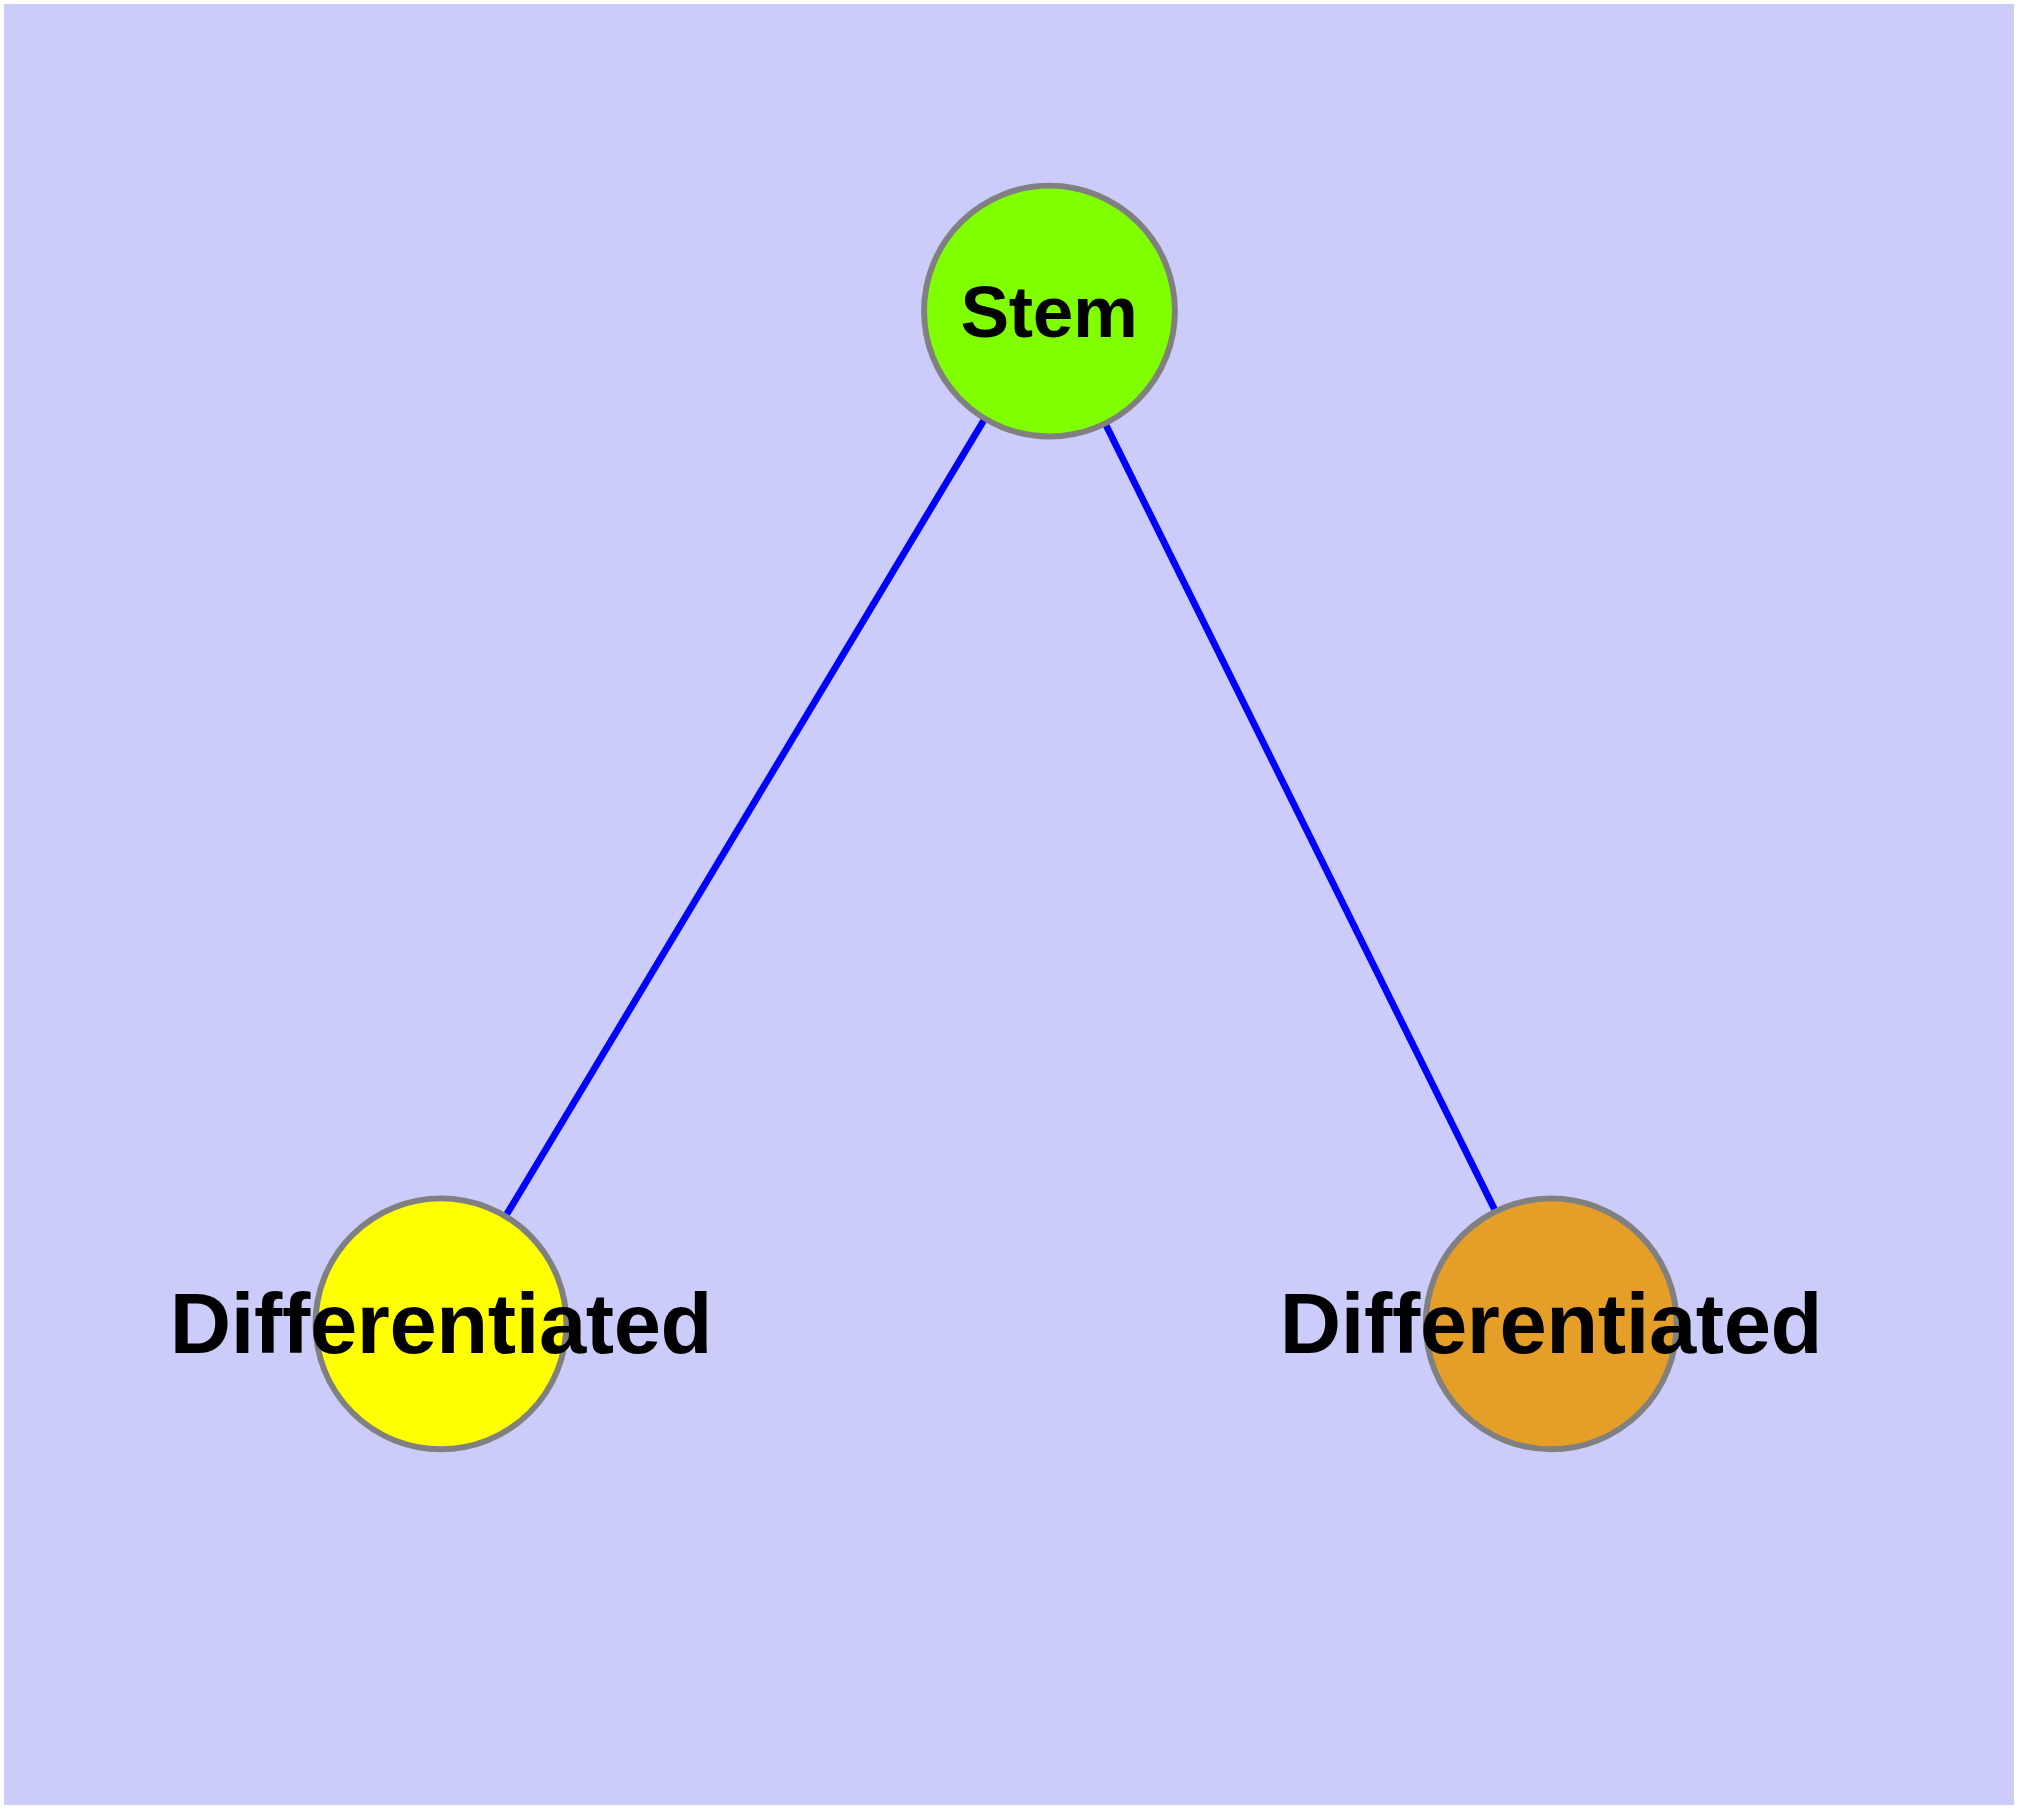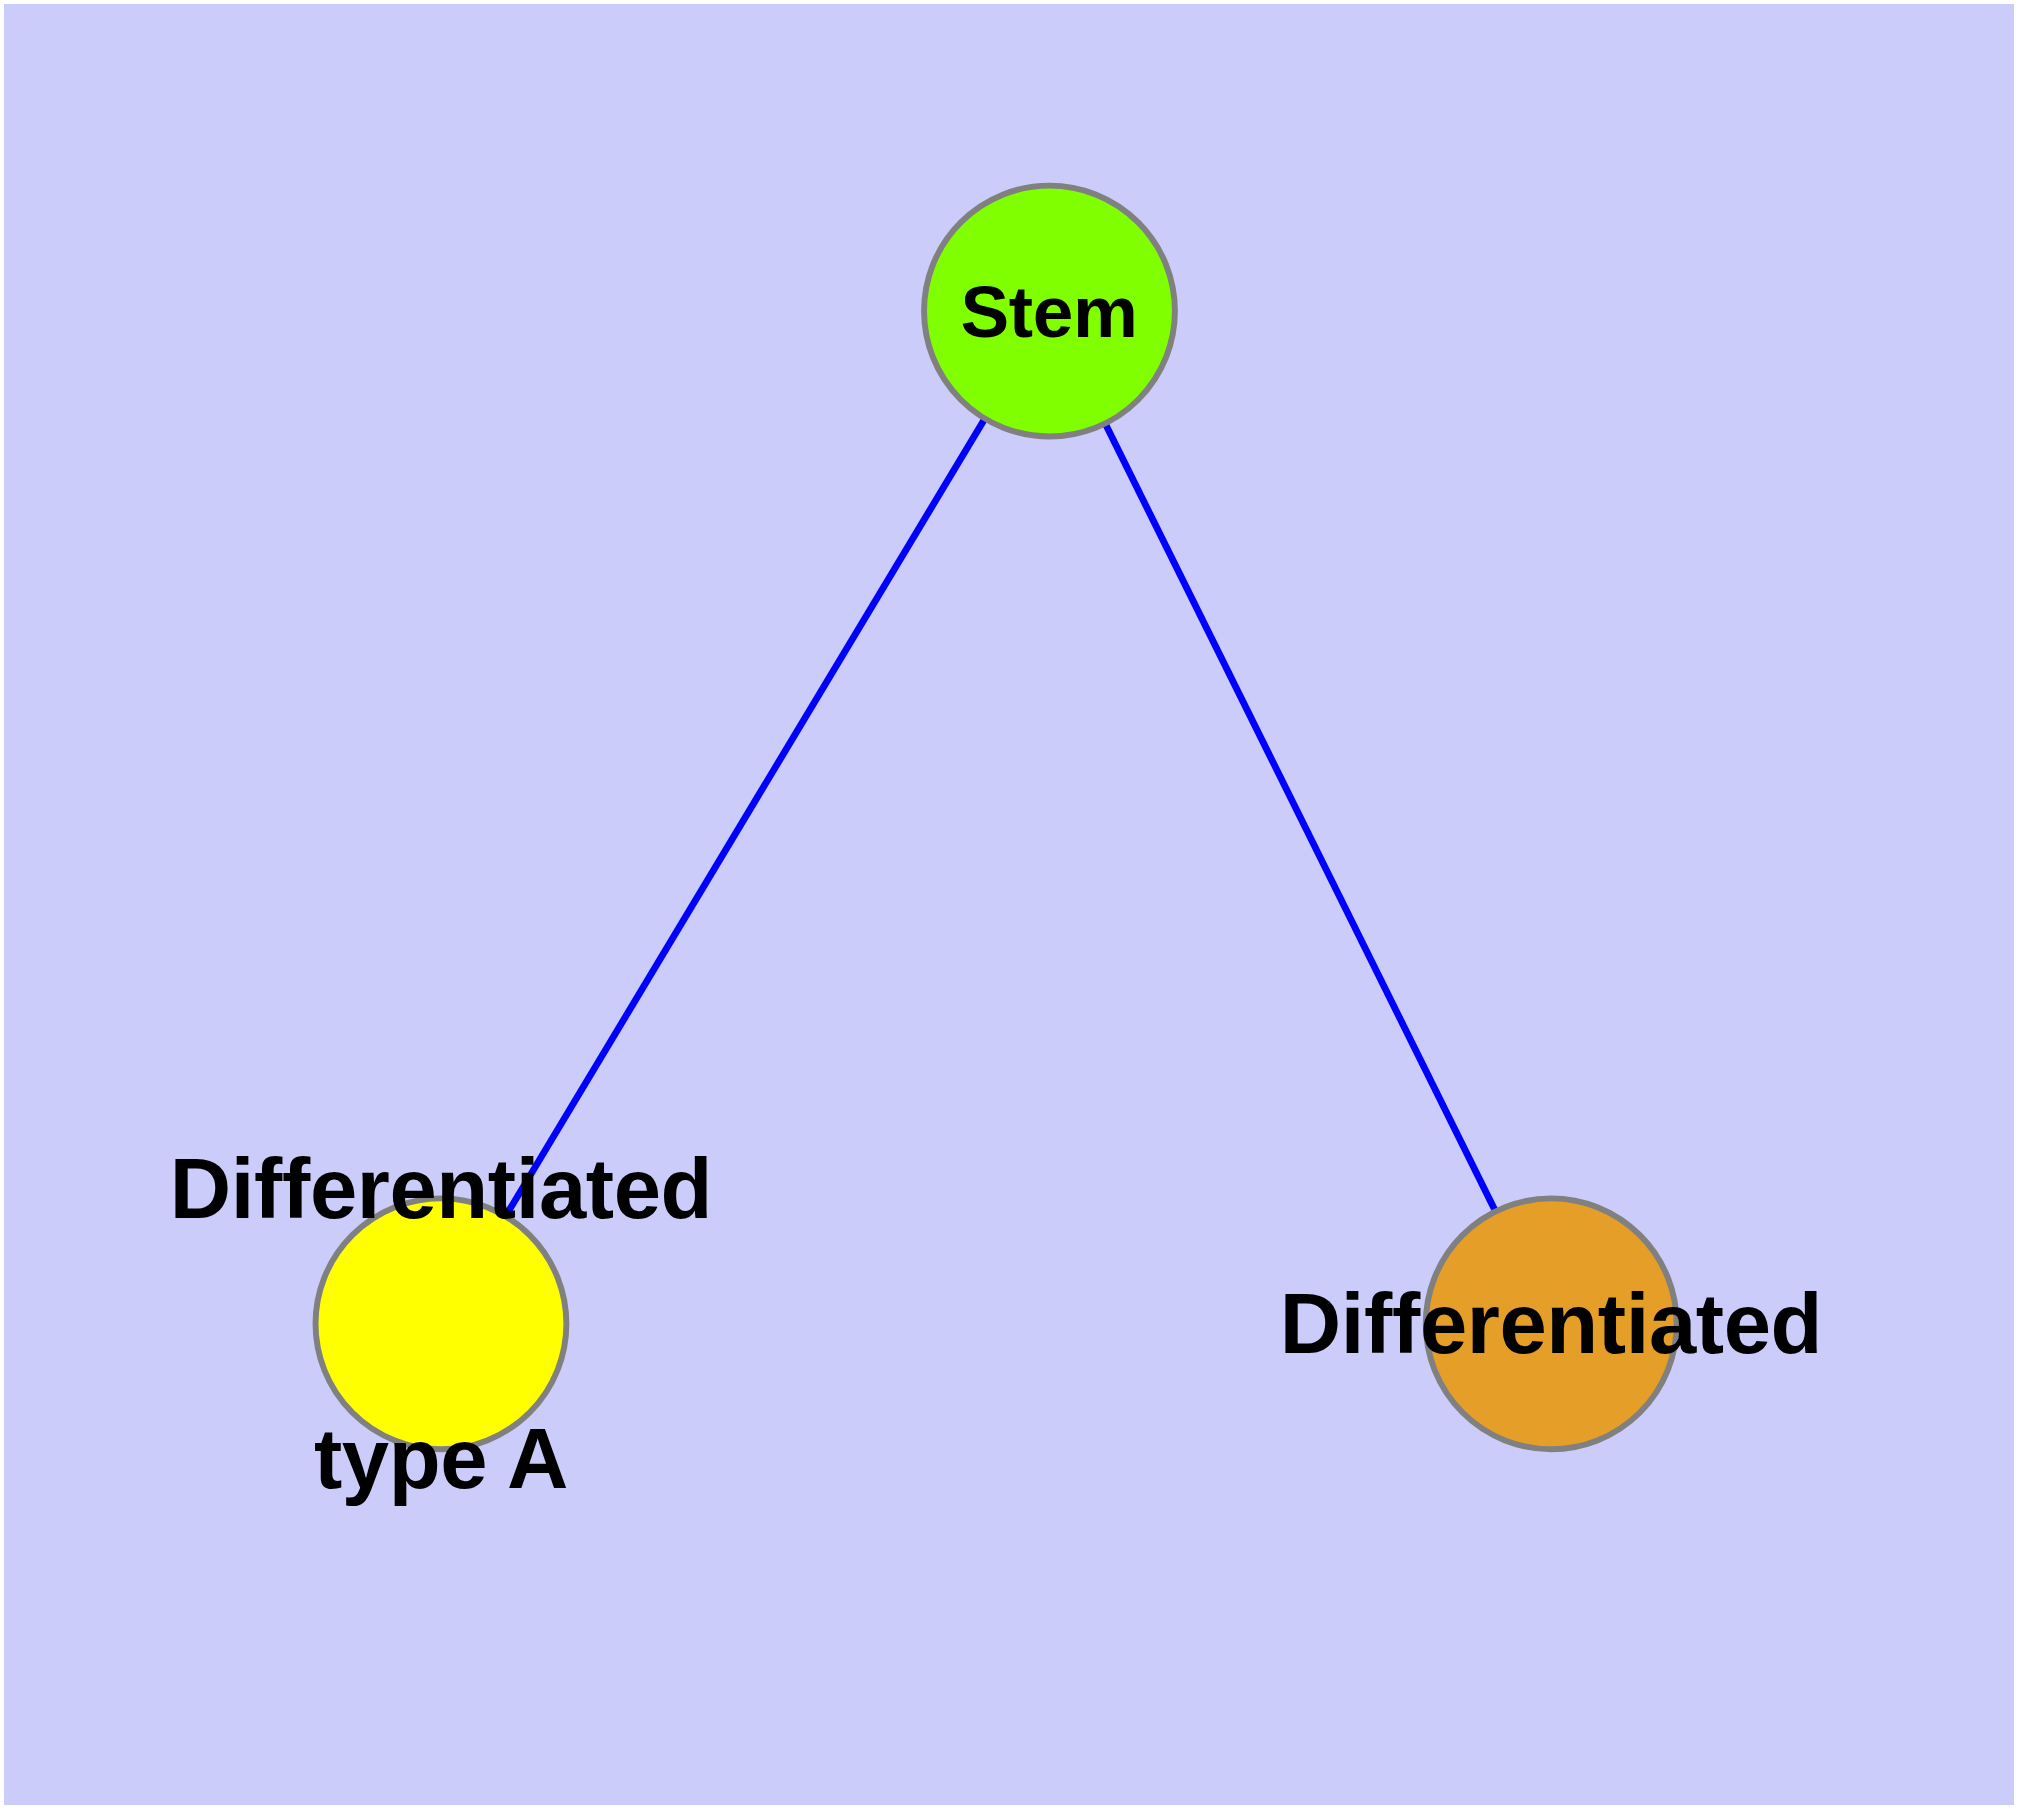--- a/index.html
+++ b/index.html
@@ -70,21 +70,20 @@
       <circle cx="1238" cy="367" r="148" fill="#7fff00" stroke="#808080" stroke-width="7"></circle>
     </g>
   </svg>
 
   <div class="node-label stem" style="left: 1049px; top: 311px; font-size: 73px;">
     <div>Stem</div>
   </div>
 
   <div class="node-label leaf" style="left: 441px; top: 1324px; font-size: 85px;">
     <div>Differentiated</div>
-    <div>type A</div>
   </div>
 
   <div class="node-label leaf" style="left: 1551px; top: 1324px; font-size: 85px;">
     <div>Differentiated</div>
   </div>
 
 </div>
 
 
 </body></html>

